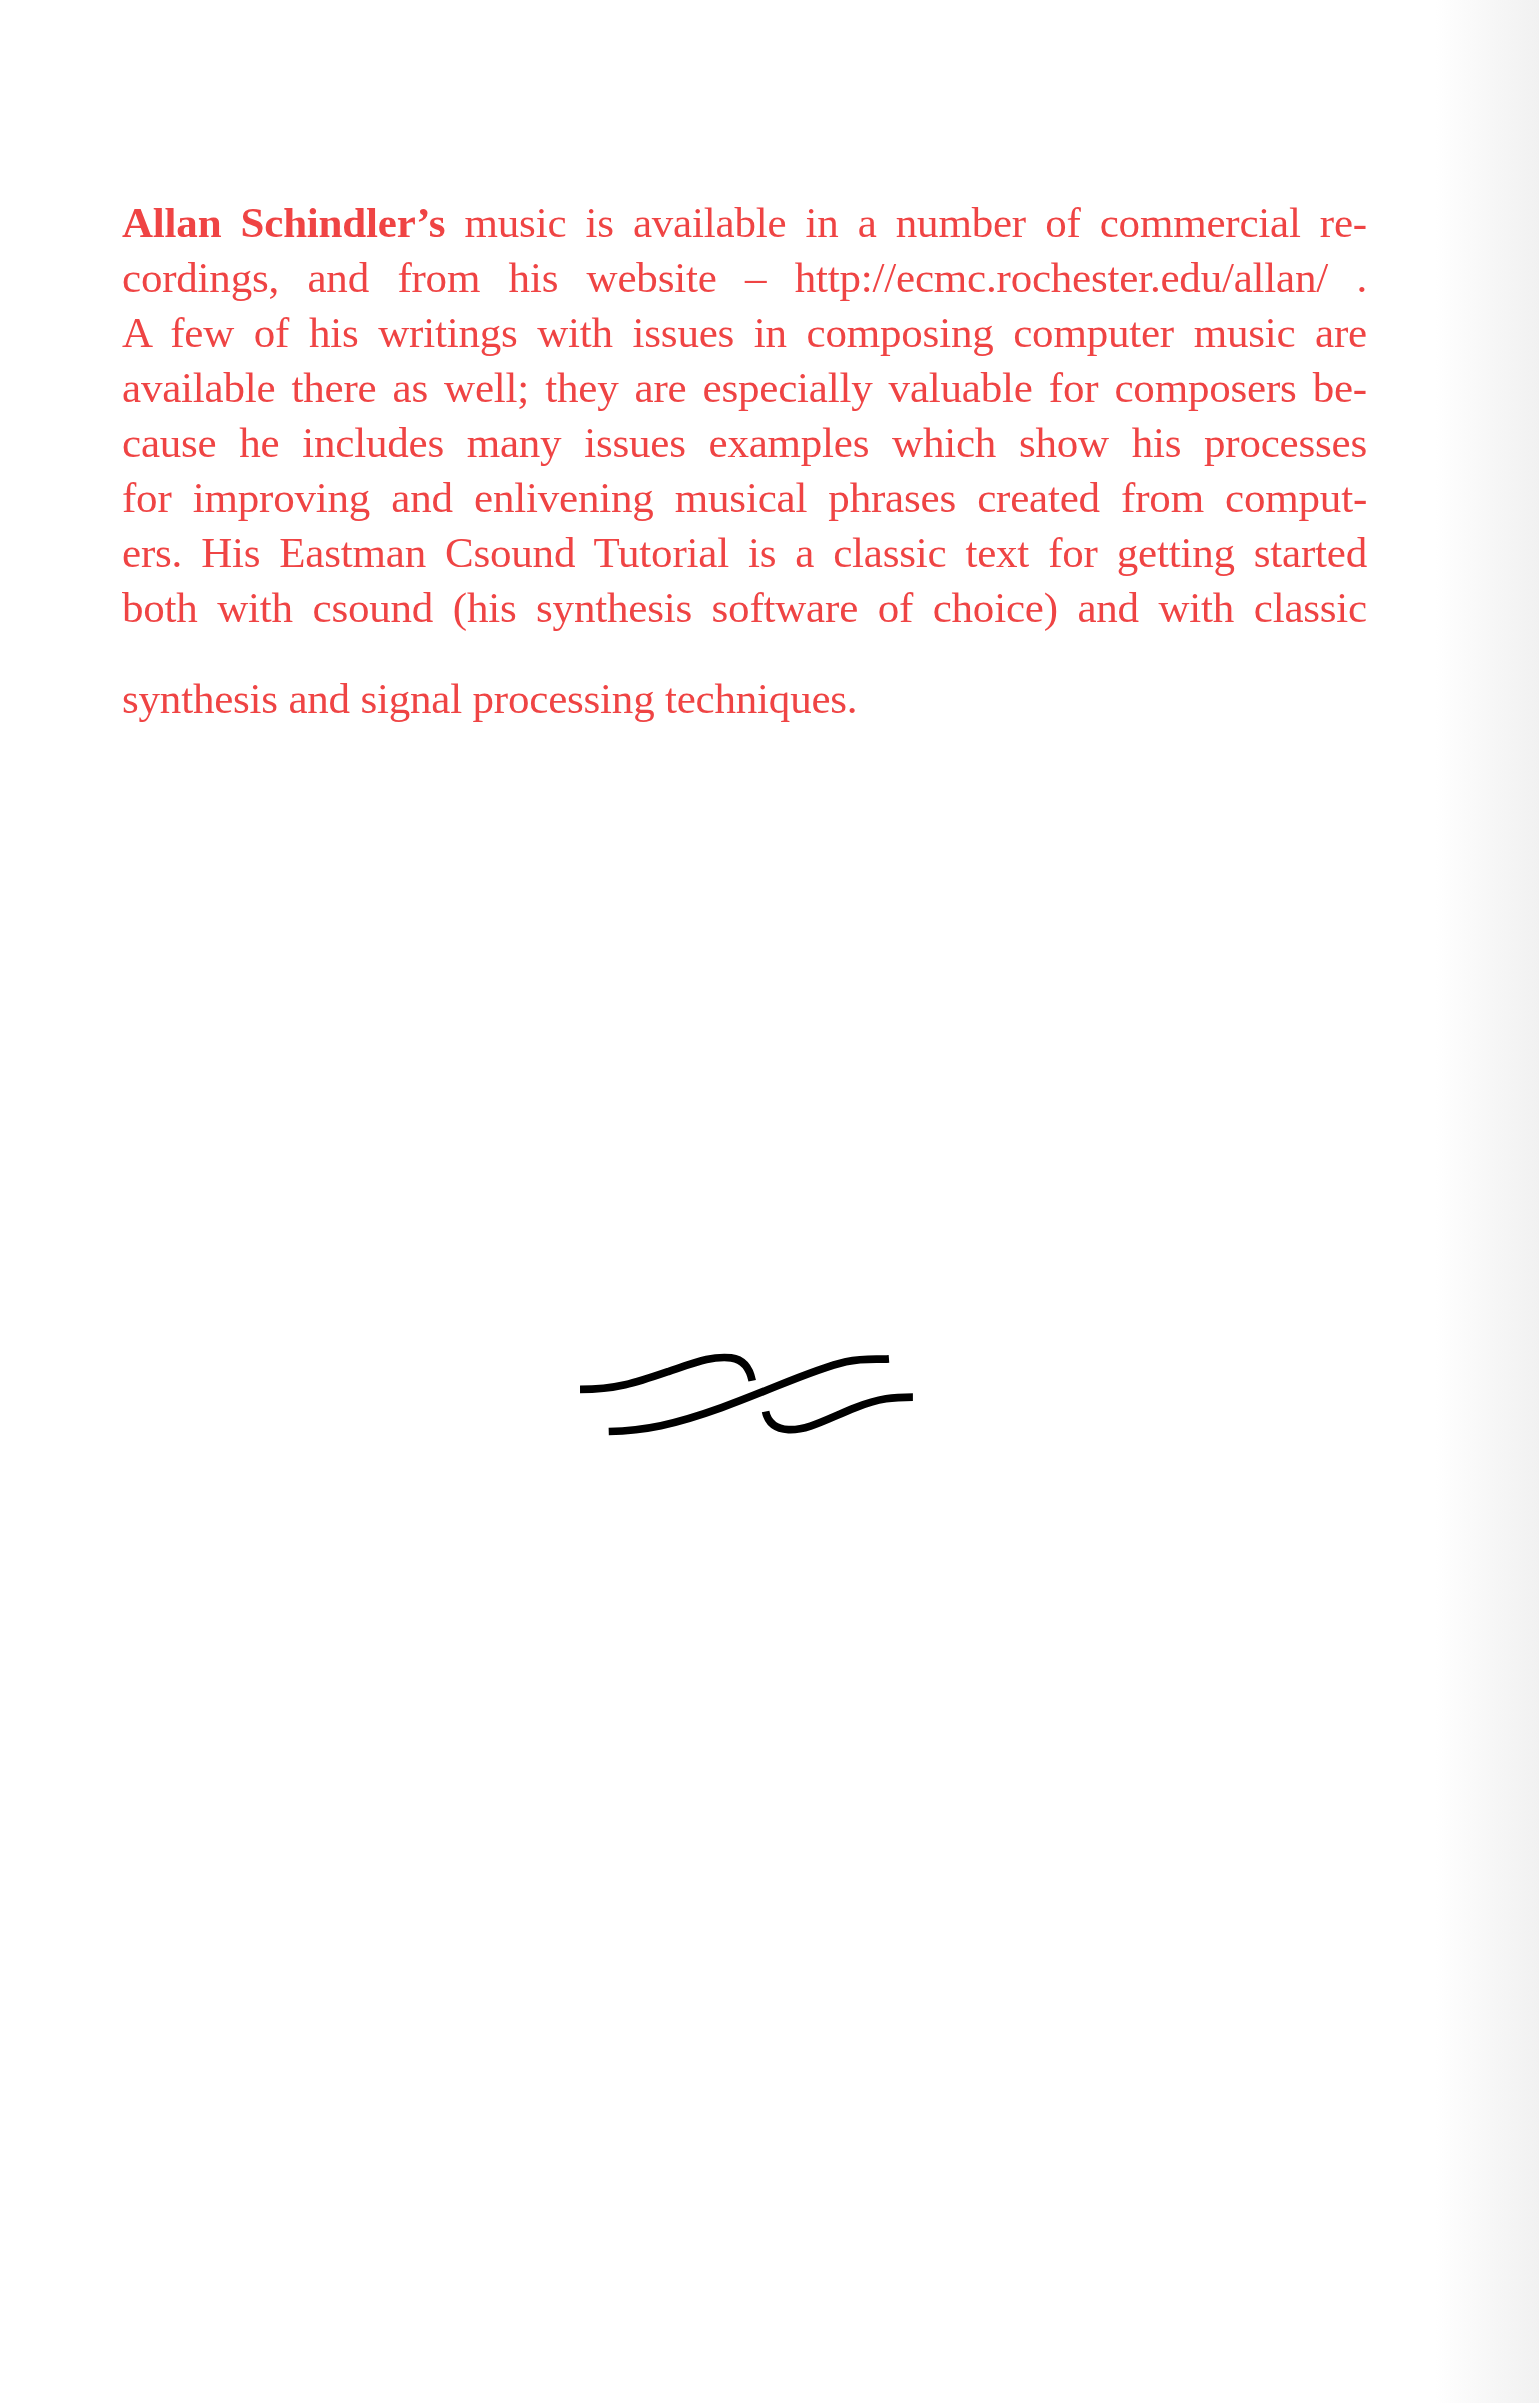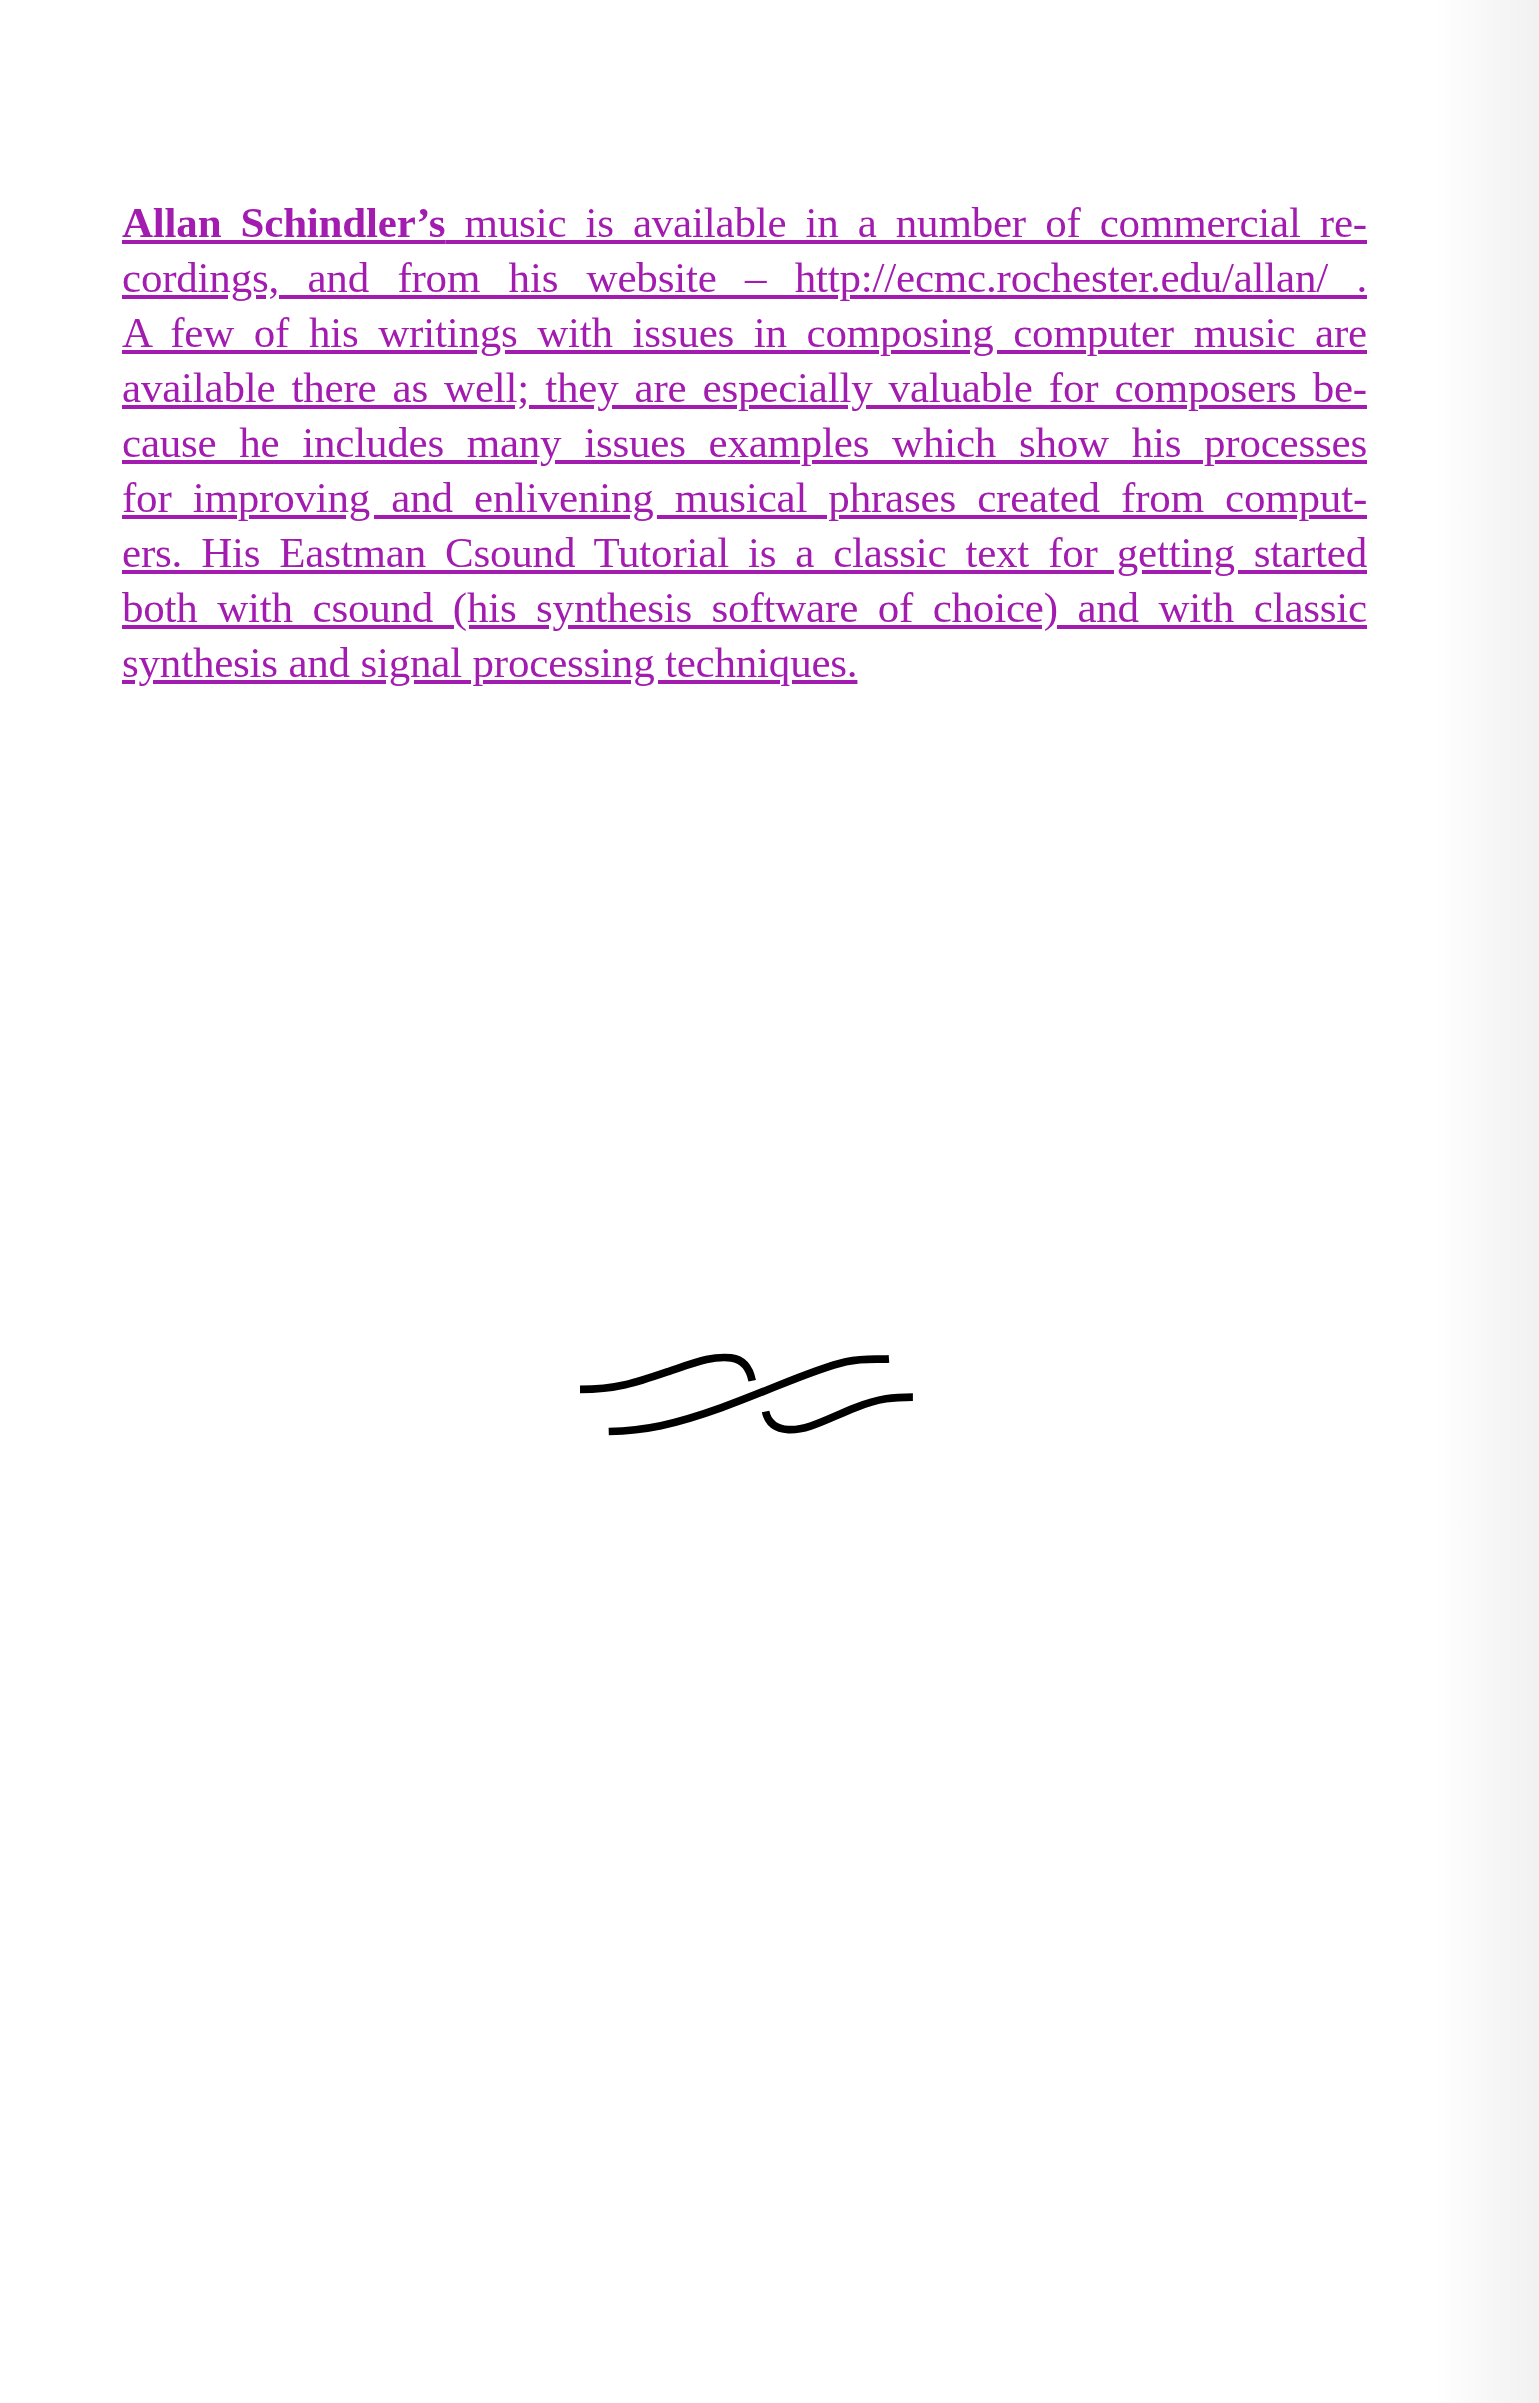--- a/index.html
+++ b/index.html
@@ -24,34 +24,34 @@
     }
     .body-text {
       position: absolute;
       left: 122px;
       top: 195px;
       width: 1245px;
       margin: 0;
       font-family: "Liberation Serif", "DejaVu Serif", serif;
       font-size: 43px;
       line-height: 55px;
-      color: #a21caf;
+      color: #ef4444;
       text-align: justify;
       text-align-last: left;
       letter-spacing: -0.2px;
-      text-decoration: underline;
     }
     .body-text .line {
       display: block;
       text-align: justify;
       text-align-last: justify;
       white-space: nowrap;
     }
     .body-text .line.last {
       text-align-last: left;
+      margin-top: 36px;
     }
     .author-name {
       font-weight: bold;
     }
     .ornament {
       position: absolute;
       left: 578px;
       top: 1333px;
       width: 335px;
       height: 110px;

